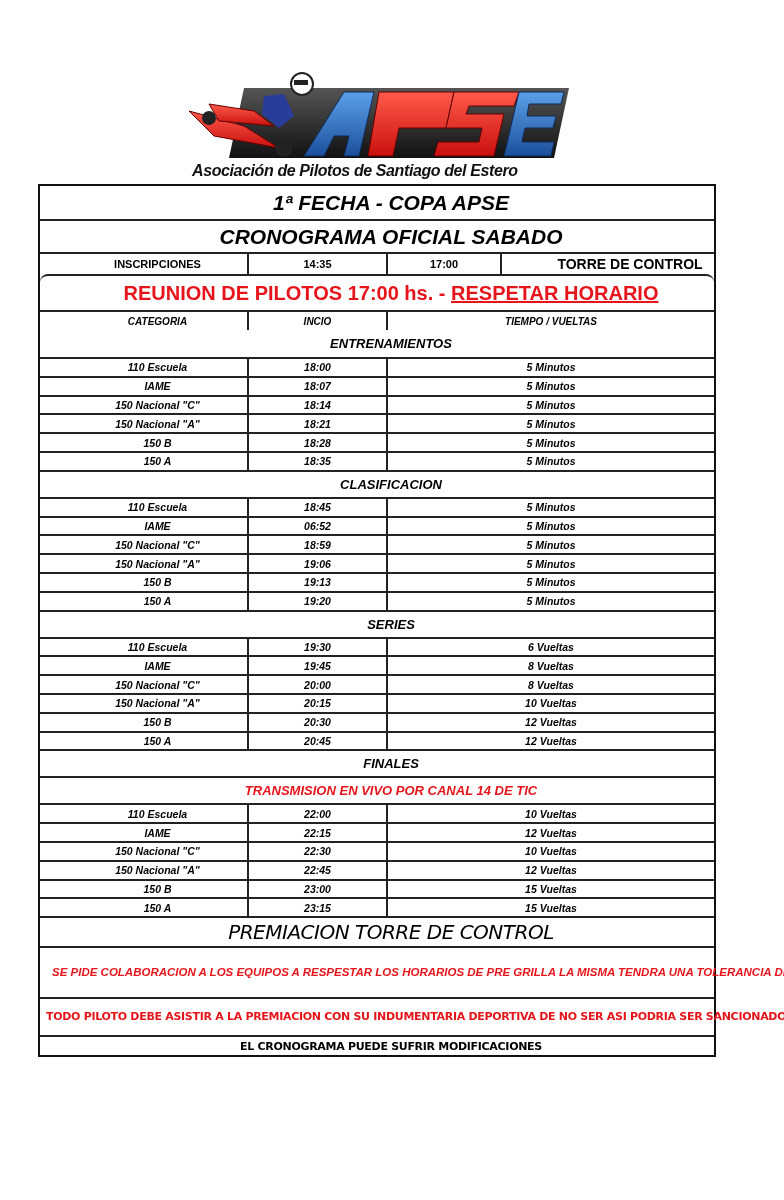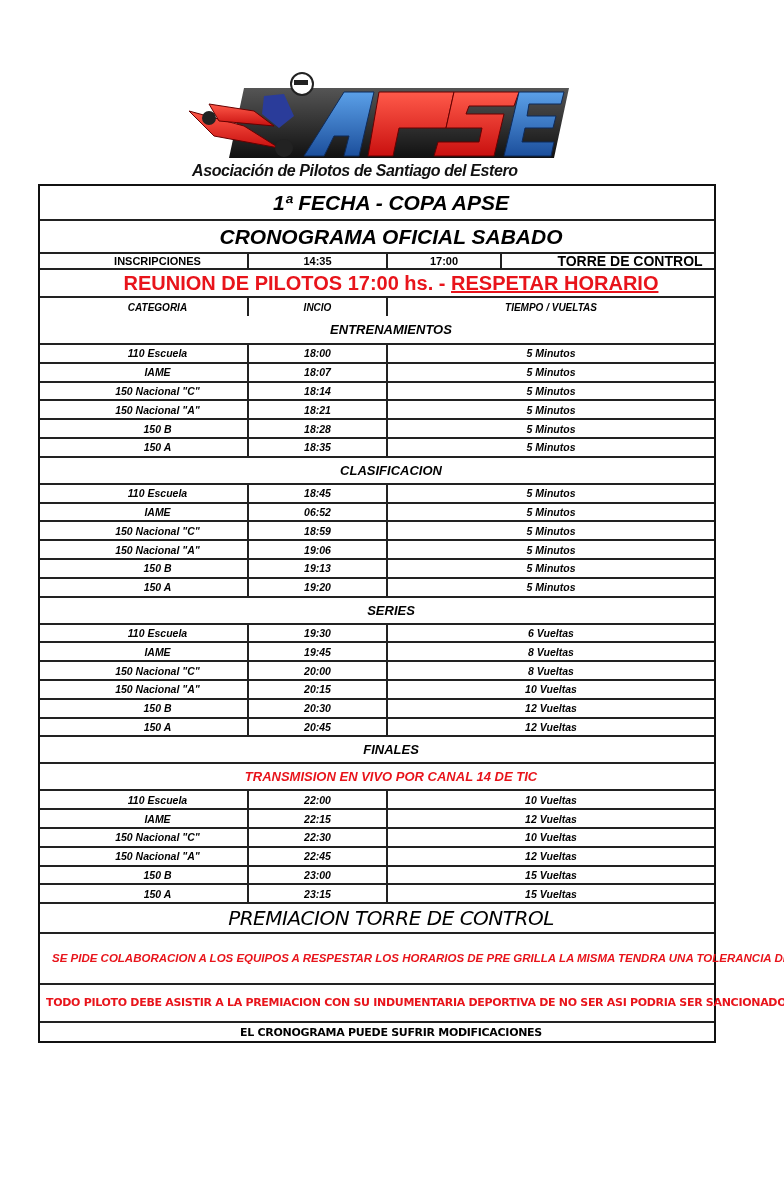--- a/index.html
+++ b/index.html
@@ -6,23 +6,23 @@
   body { width:784px; height:1200px; position:relative; font-family:"Liberation Sans", sans-serif; color:#000; }
   .logo { position:absolute; left:184px; top:66px; width:392px; height:118px; }
   .sheet { position:absolute; left:38px; top:184px; width:678px; border:2px solid #111; box-sizing:border-box; }
   .row { display:flex; border-top:2px solid #222; box-sizing:border-box; }
   .row:first-child { border-top:none; }
   .cell { display:flex; align-items:center; justify-content:center; box-sizing:border-box; border-left:2px solid #222; text-align:center; white-space:nowrap; }
   .cell:first-child { border-left:none;padding-left:28px; }
   .c1 { width:207px; } .c2 { width:139px; } .c3 { width:114px; } .c34 { flex:1; } .c4 { flex:1; }
   .full { flex:1; }
   .t-big { height:33px; font-size:21px; font-weight:bold; font-style:italic; }
-  .t-insc { height:16px; font-size:11px; font-weight:bold;justify-content:flex-end; }
+  .t-insc { height:22px; font-size:11px; font-weight:bold;justify-content:flex-end; }
   .t-insc .c4 { font-size:14px;padding-left:44px; }
-  .t-reunion { height:28px; font-size:20px; font-weight:bold; color:#e8141b; }
+  .t-reunion { height:36px; font-size:20px; font-weight:bold; color:#e8141b;border-radius:8px; }
   .t-reunion u { text-decoration:underline; text-decoration-thickness:2px; }
   .t-head { height:20px; font-size:10px; font-weight:bold; font-style:italic; }
   .t-section { height:27px; font-size:13px; font-weight:bold; font-style:italic; }
   .t-trans { height:27px; font-size:13px; font-weight:bold; font-style:italic; color:#e8141b; }
   .t-data { height:18.8px; font-size:10.5px; font-weight:bold; font-style:italic; }
   .t-prem { height:30px; font-size:20px; font-weight:normal; font-style:italic; font-family:"DejaVu Sans", sans-serif; letter-spacing:-0.5px; }
   .t-note1 { height:51px; font-size:11.5px; font-weight:bold; font-style:italic; color:#e8141b; line-height:15.5px; white-space:normal; }
   .t-note2 { height:38px; font-size:11px; font-weight:bold; color:#e8141b; line-height:18px; white-space:normal; font-family:"DejaVu Sans", sans-serif; letter-spacing:-0.3px; }
   .t-foot { height:20px; font-size:11px; font-weight:bold; font-family:"DejaVu Sans", sans-serif; letter-spacing:-0.3px; }
   .brand-text { position:absolute; left:8px; top:96px; font-size:16px; font-weight:bold; font-style:italic; letter-spacing:-0.4px; color:#111; font-family:"Liberation Sans", sans-serif; }

